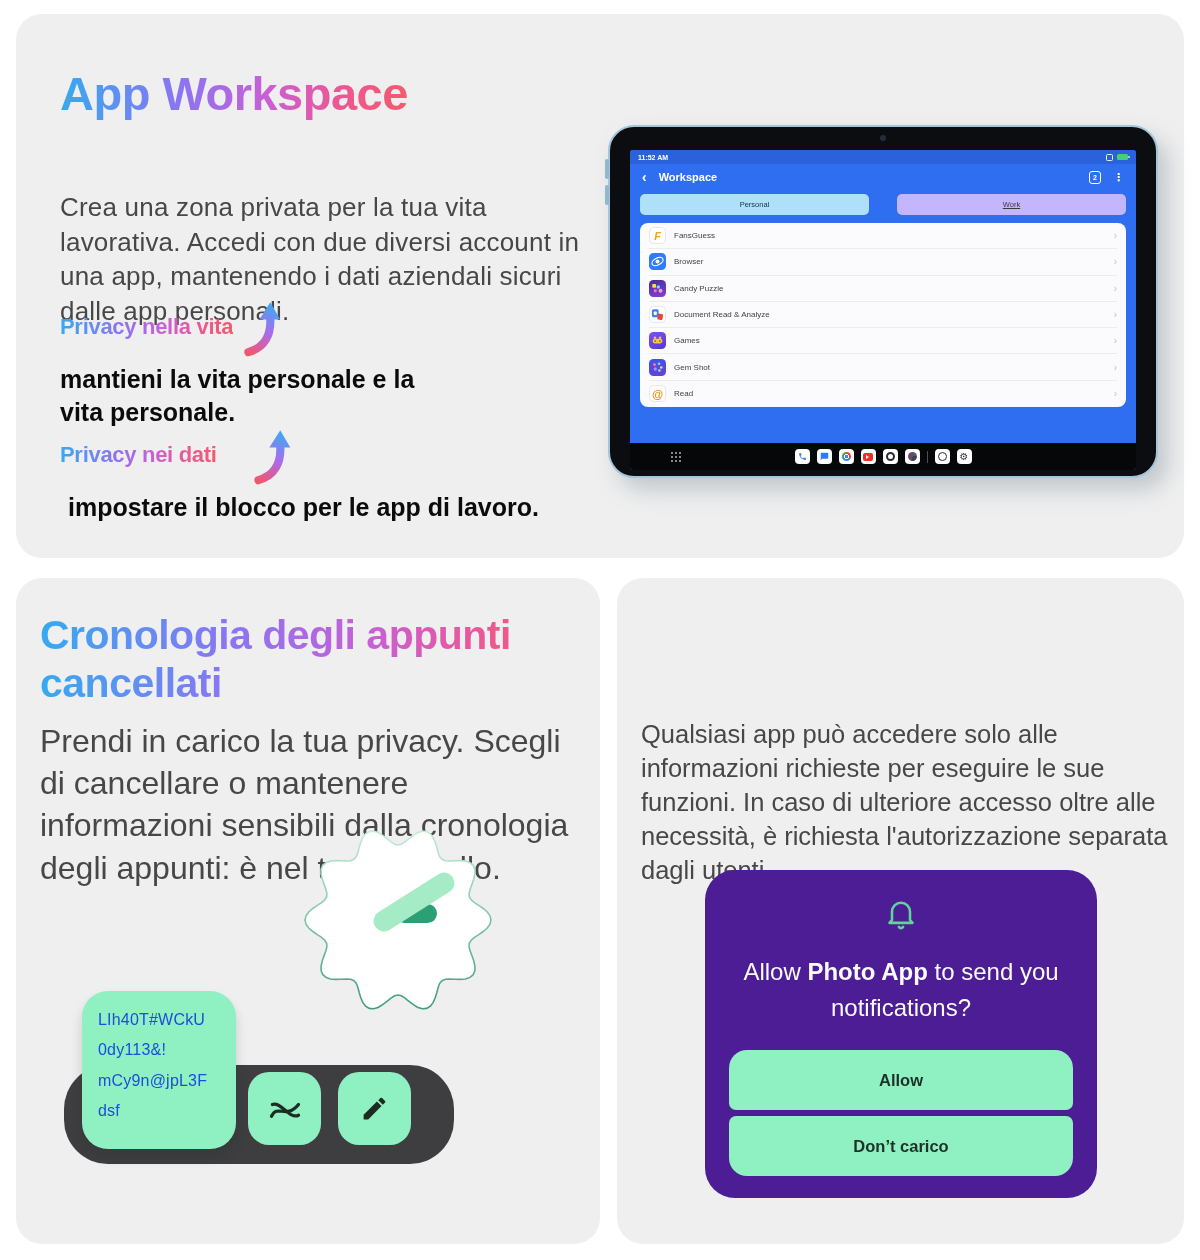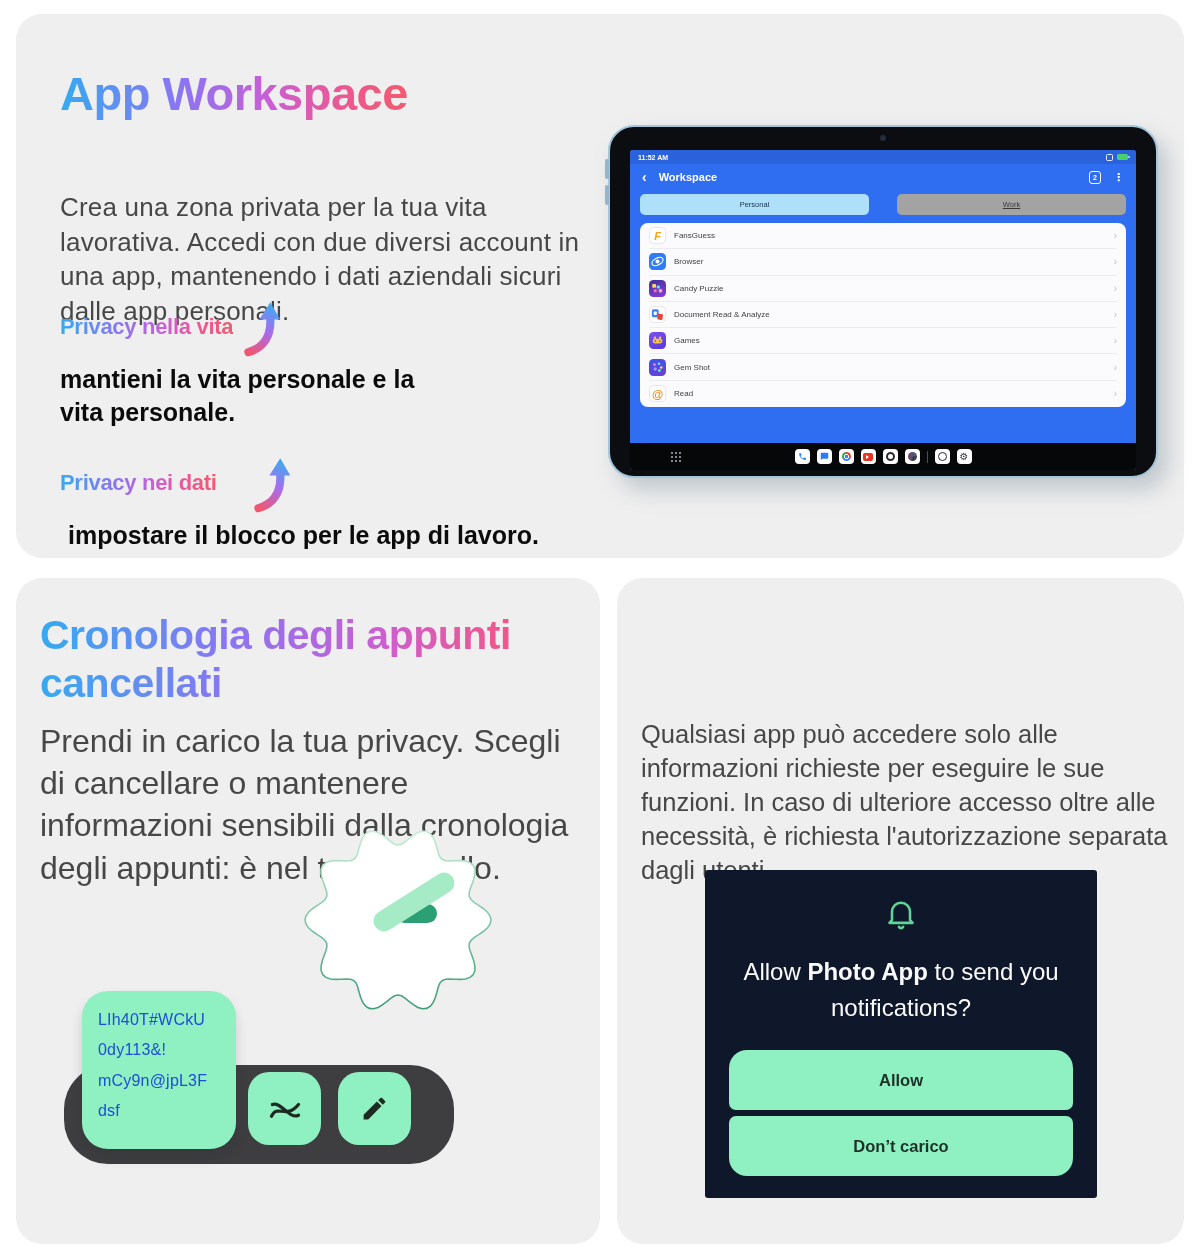--- a/index.html
+++ b/index.html
@@ -11,21 +11,21 @@
   #clipboard-card { left:16px; top:578px; width:584px;  height:666px; }
   #privacy-card   { left:617px; top:578px; width:567px; height:666px; }
 
   .grad { background:linear-gradient(90deg,#35aaf0 0%,#8a75f3 34%,#c95fd4 60%,#ee578f 82%,#f25b6e 100%);
     -webkit-background-clip:text; background-clip:text; color:transparent; -webkit-text-fill-color:transparent; }
 
   h1.ws-title { position:absolute; left:44px; top:52px; font-size:47px; font-weight:700; letter-spacing:-0.5px; display:inline-block; }
   .ws-desc { position:absolute; left:44px; top:136px; width:520px; font-size:26px; line-height:1.33; color:#474747; font-weight:400; letter-spacing:0.2px;margin-top:40px; }
 
   .feat { position:absolute; left:44px; }
-  .feat-1 { top:300px; } .feat-2 { top:456px; }
+  .feat-1 { top:300px; } .feat-2 { top:428px; }
   .feat-head { display:flex; align-items:flex-start; }
   .feat-head .grad { font-size:22px; font-weight:700; letter-spacing:-0.3px; display:inline-block; line-height:1.2; }
   .arrow-ico { margin-top:-14px; }
   .feat-1 .arrow-ico { margin-left:10px; } .feat-2 .arrow-ico { margin-left:36px; }
   .feat-text { margin-top:6px; font-size:25px; font-weight:700; color:#0b0b0b; line-height:1.32; }
   .feat-1 .feat-text { width:400px; } .feat-2 .feat-text { width:540px;margin-left:8px; }
 
   
   .tablet { position:absolute; left:592px; top:111px; width:550px; height:353px;
     background:#0b0d11; border:2px solid #a3c6da; border-radius:26px;
@@ -43,21 +43,21 @@
   .t-appbar { height:26px; display:flex; align-items:center; padding:0 12px; color:#fff; }
   .t-back { font-size:14px; line-height:1; margin-right:12px; font-weight:700; }
   .t-apptitle { font-size:11px; font-weight:700; }
   .t-appbar .sp { flex:1; }
   .clone-ico { width:12px; height:13px; border:1.2px solid #fff; border-radius:3px; font-size:7px; font-weight:700;
     display:flex; align-items:center; justify-content:center; margin-right:12px; }
   .kebab { font-size:11px; font-weight:700; letter-spacing:0; }
   .t-tabs { display:flex; gap:28px; padding:4px 10px 0 10px; }
   .t-tab { flex:1; height:21px; border-radius:5px; display:flex; align-items:center; justify-content:center; font-size:7.5px; color:#222; }
   .t-tab.active { background:#afe0f9; color:#15324a; }
-  .t-tab.idle { background:#a3a3a3; color:#3a3a3a;text-decoration:underline; }
+  .t-tab.idle { background:#c4b5fd; color:#3a3a3a;text-decoration:underline; }
   .t-panel { margin:8px 10px 0 10px; background:#fbfbfd; border-radius:8px; padding:0 9px; }
   .row { height:26.3px; display:flex; align-items:center; border-bottom:1px solid #ececf0; }
   .row:last-child { border-bottom:none; }
   .rlabel { font-size:8px; color:#3e3e44; margin-left:8px; }
   .rchev { margin-left:auto; color:#c2c2c8; font-size:10px; }
   .ai { width:17px; height:17px; border-radius:4.5px; display:flex; align-items:center; justify-content:center; overflow:hidden; flex:0 0 17px; }
   .ai-fans { background:#fff; border:0.5px solid #e7e7ea; color:#f6a21b; font-weight:800; font-size:11px; font-style:italic; }
   .ai-browser { background:#2f7cf6; }
   .ai-candy { background:linear-gradient(160deg,#41309c,#8a3fd6); }
   .ai-doc { background:#fff; border:0.5px solid #e7e7ea; }
@@ -90,21 +90,21 @@
   .snippet { position:absolute; left:66px; top:413px; width:154px; height:158px; background:#8ff0c2; border-radius:26px;
     padding:14px 0 0 16px; box-shadow:0 8px 12px rgba(30,40,35,.18); }
   .snippet div { font-size:16px; font-weight:400; color:#1d4ed8; line-height:1.9; letter-spacing:0.2px; }
   .sq-btn { position:absolute; top:494px; width:73px; height:73px; background:#8ff0c2; border-radius:21px;
     display:flex; align-items:center; justify-content:center; }
   .sq-btn.b1 { left:232px; } .sq-btn.b2 { left:322px; }
 
   
   #privacy-card h2 { left:24px; top:28px; width:530px; }
   #privacy-card .sec-desc { position:absolute; left:24px; top:140px; width:532px; font-size:25.5px; line-height:1.33; color:#474747; }
-  .dialog { position:absolute; left:88px; top:292px; width:392px; height:328px; background:#0f172a; border-radius:3px; }
+  .dialog { position:absolute; left:88px; top:292px; width:392px; height:328px; background:#4c1d95; border-radius:30px; }
   .bell-wrap { position:absolute; left:0; right:0; top:26px; display:flex; justify-content:center; }
   .dlg-msg { position:absolute; left:0; right:0; top:84px; padding:0 30px; text-align:center;
     color:#fbfbfb; font-size:24px; line-height:1.5; font-weight:400; }
   .dlg-msg b { font-weight:700; }
   .dlg-btn { position:absolute; left:24px; width:344px; height:60px; background:#8ff0c2;
     display:flex; align-items:center; justify-content:center; font-size:16.5px; font-weight:700; color:#1e3128; }
   .dlg-allow { top:180px; border-radius:18px 18px 7px 7px; }
   .dlg-dont  { top:246px; border-radius:7px 7px 18px 18px; }
 </style>
 </head>

